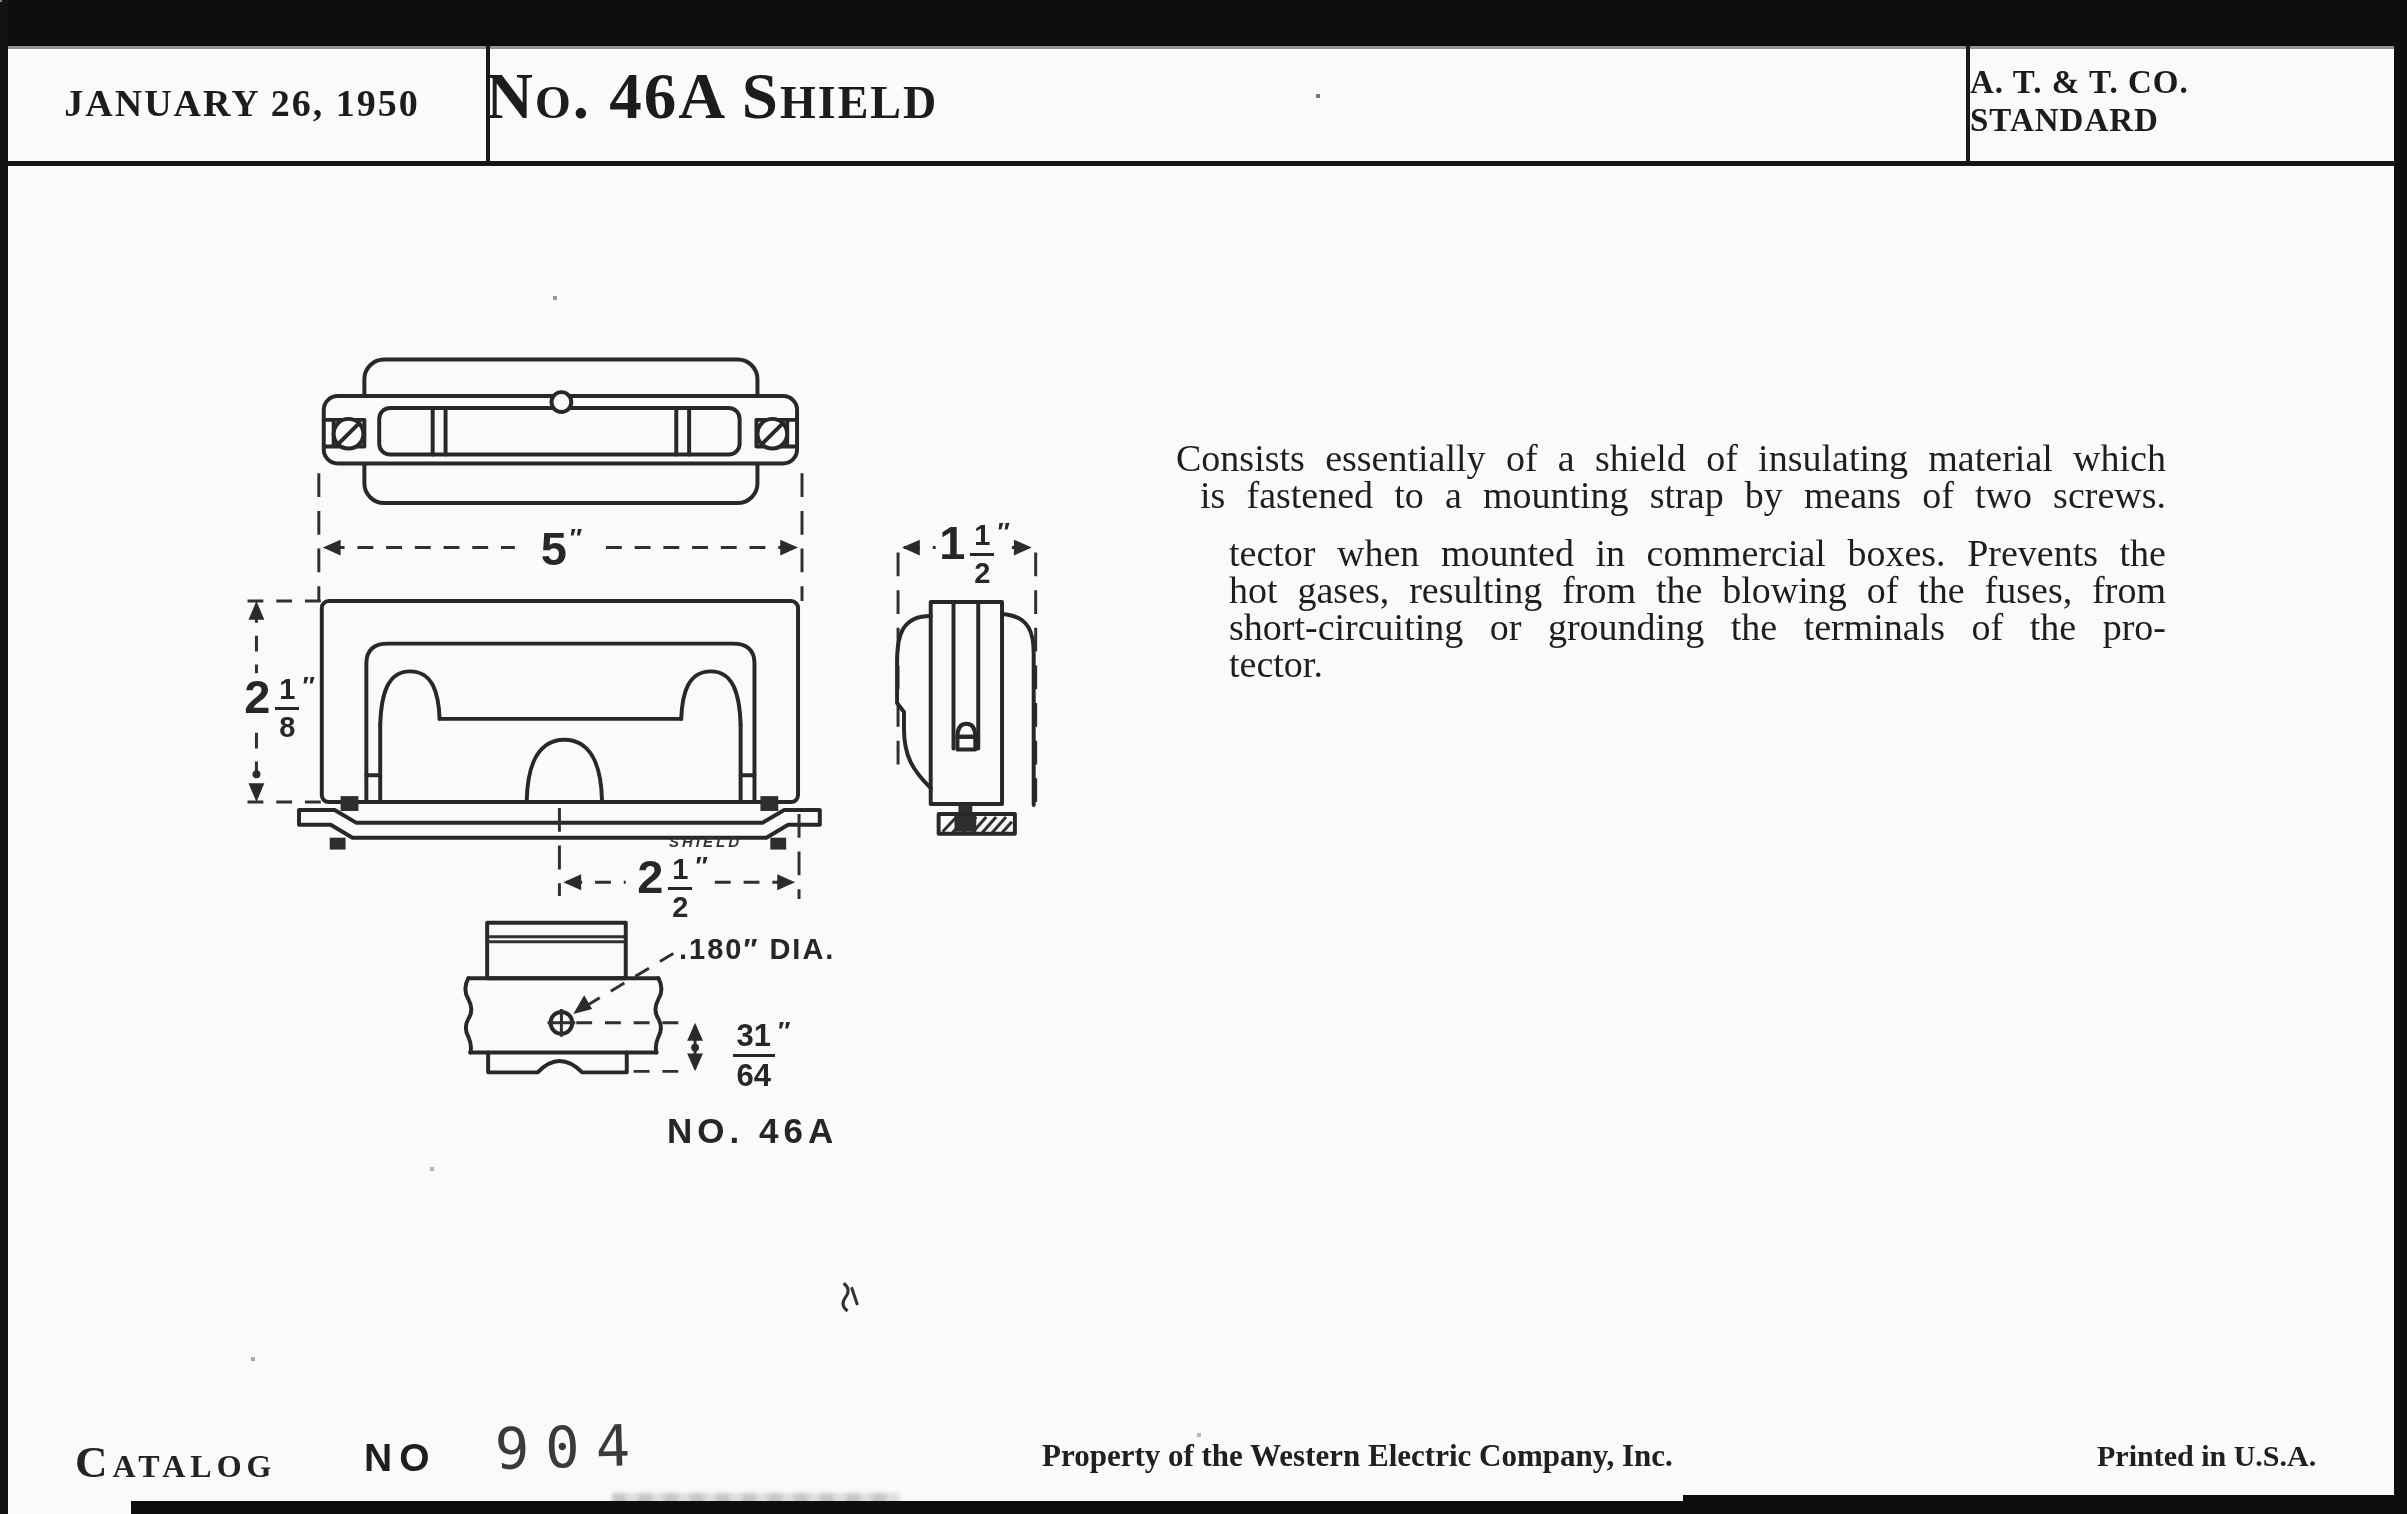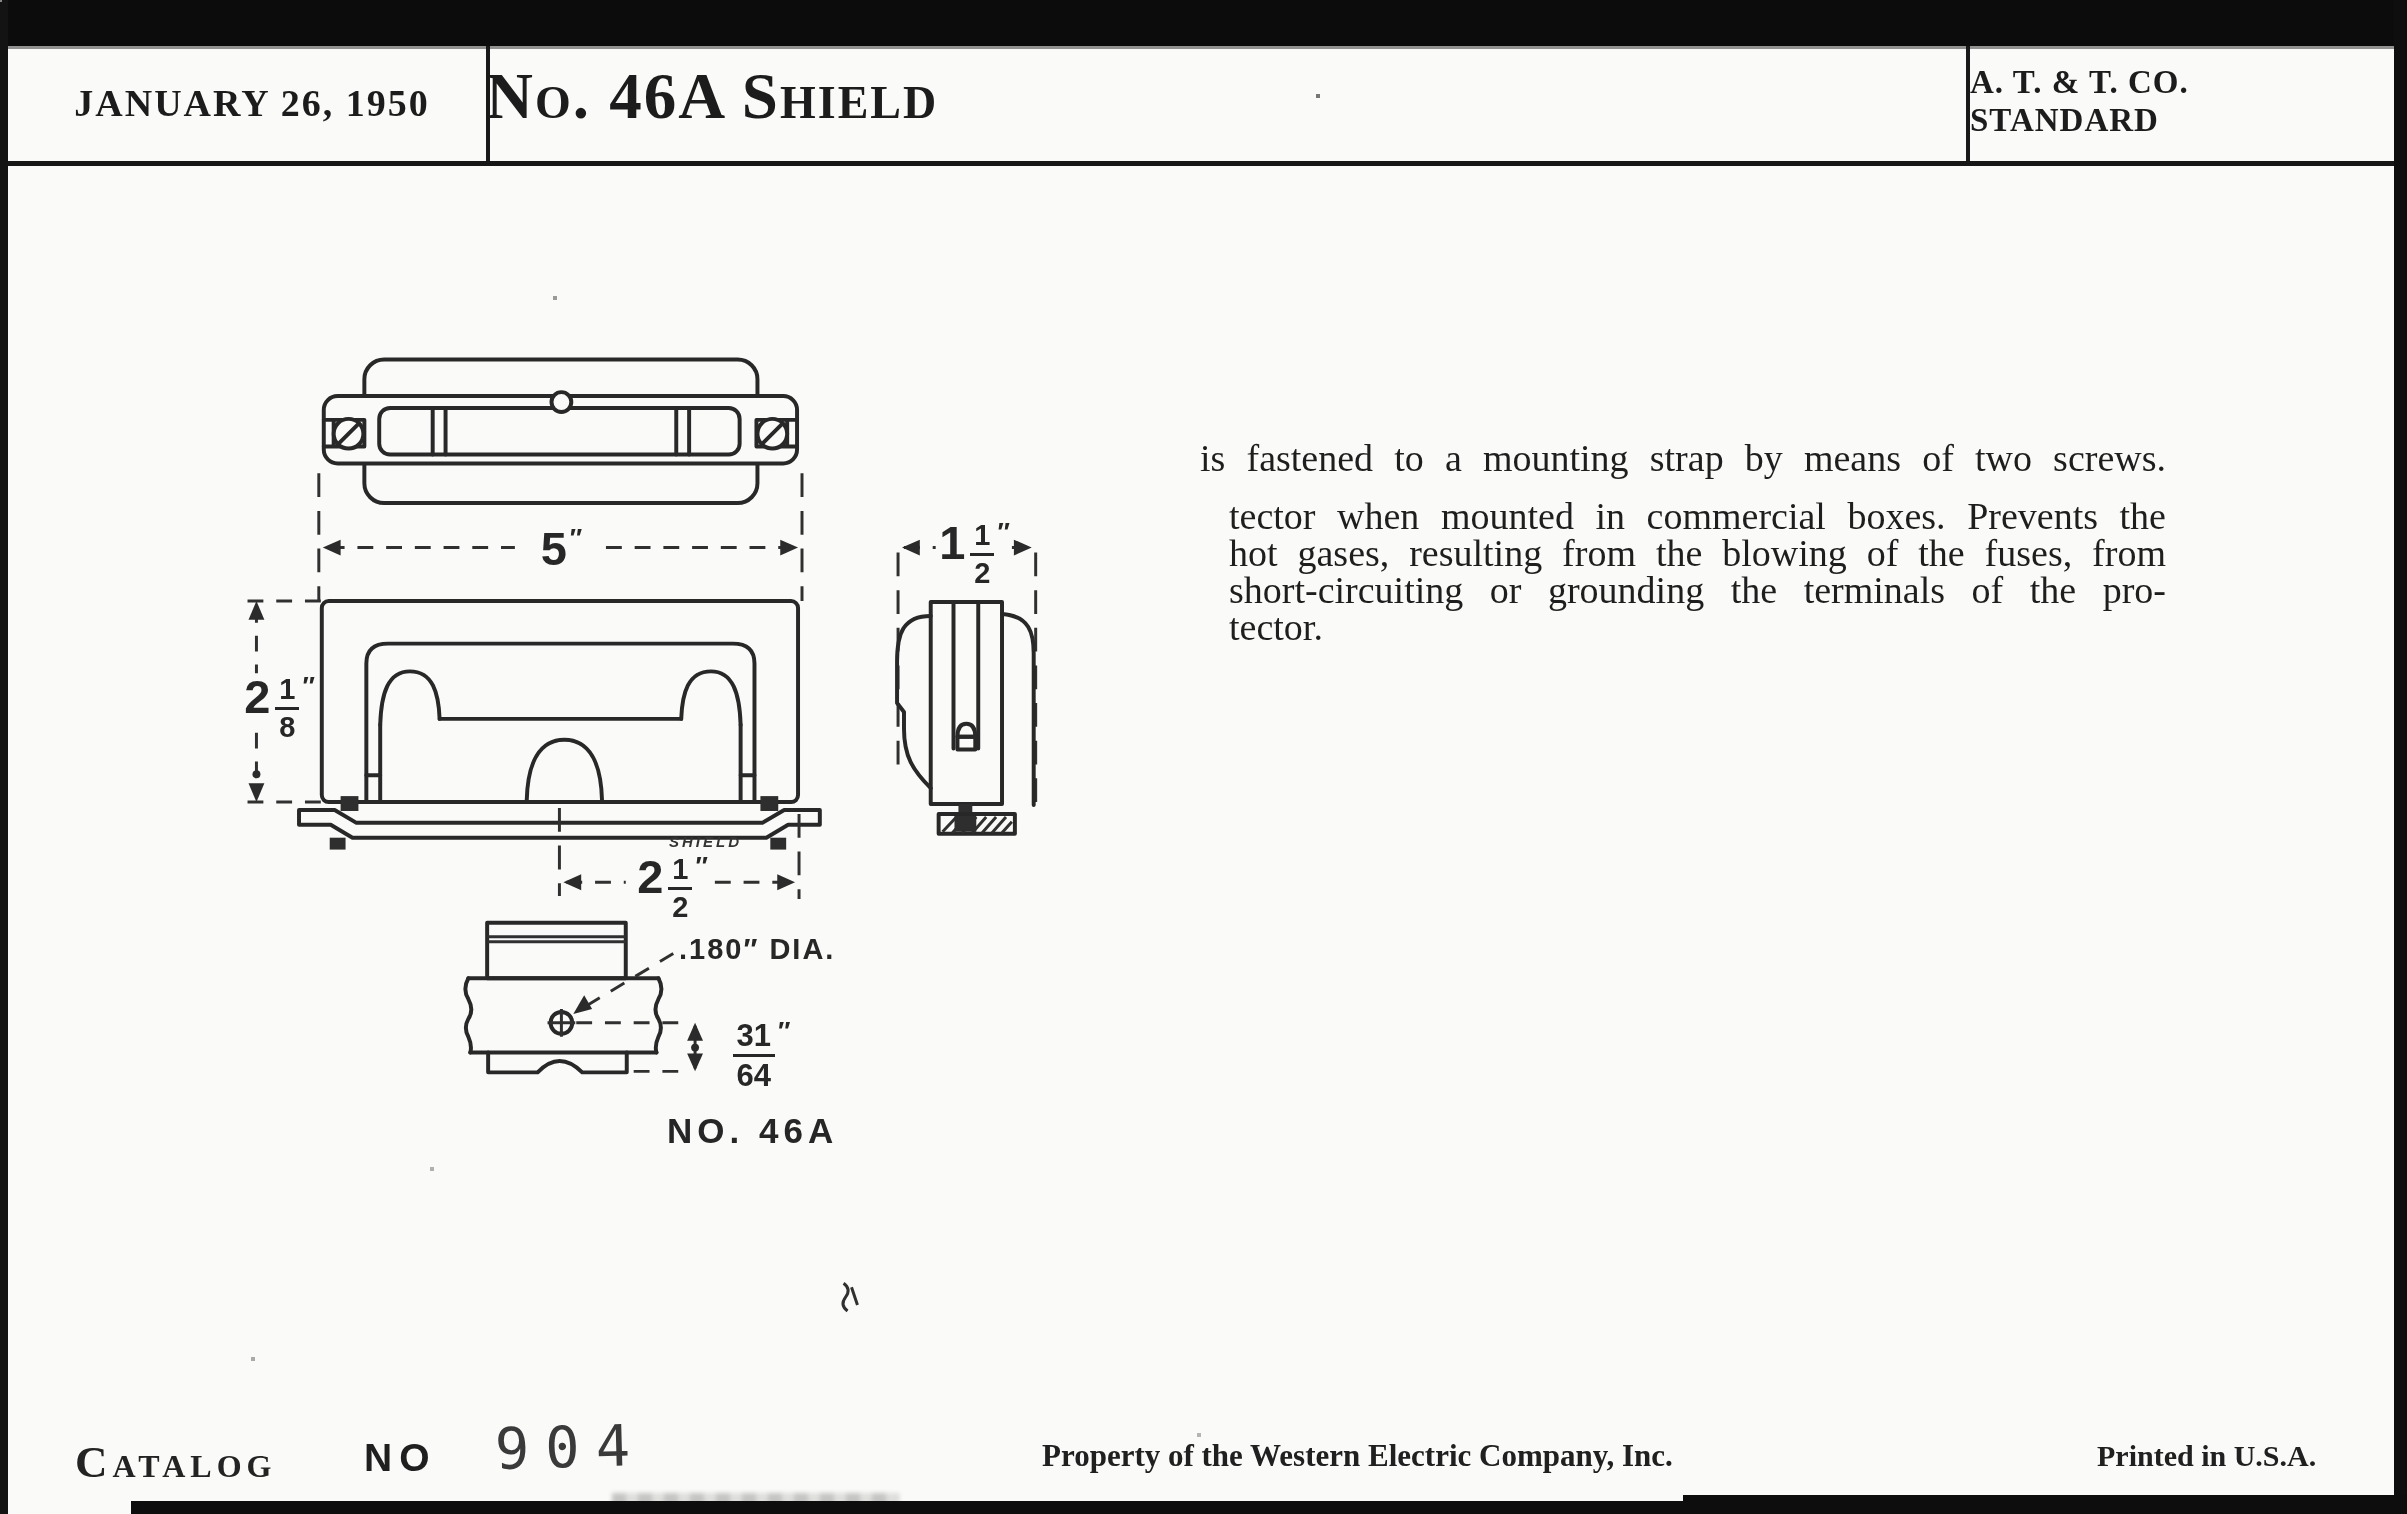--- a/index.html
+++ b/index.html
@@ -21,21 +21,21 @@
   .bar-bottom2{ position:absolute; left:1683px; top:1495px; width:725px; height:20px; background:#0d0d0d; }
   .smudge     { position:absolute; left:612px; top:1493px; width:287px; height:16px;
                 background:repeating-linear-gradient(90deg,#9a9a9a 0 14px,#c9c9c6 14px 26px);
                 opacity:.55; filter:blur(2px); }
   
   .header-rule { position:absolute; left:0; top:161px; width:2408px; height:5px; background:#161616; }
   .hdr-div { position:absolute; top:46px; width:4px; height:117px; background:#1a1a1a; }
   .hdr-div.left  { left:486px; }
   .hdr-div.right { left:1966px; }
   .date-label {
-    position:absolute; left:42px; top:81px; width:420px; text-align:center;
+    position:absolute; left:32px; top:81px; width:420px; text-align:center;
     font-size:38px; font-weight:700; letter-spacing:2px;
   }
   .page-title {
     position:absolute; left:486px; top:59px; width:1480px; text-align:left;
     font-size:65px; font-weight:700; font-variant:small-caps; letter-spacing:2px;
   }
   .org-block {
     position:absolute; left:1970px; top:63px; width:424px; text-align:left;
     font-size:33px; font-weight:700; line-height:38px; letter-spacing:1px;
   }
@@ -262,20 +262,21 @@
         <span class="num">31</span>
         <span class="den">64</span>
       </span>
     <span class="unit">″</span>
   </div>
 
   <div class="shield-caption">SHIELD</div>
   <div class="figure-caption">NO. 46A</div>
 
   <div class="description">
+    <div class="line">Consists essentially of a shield of insulating material which</div>
     <div class="line indent-sm">is fastened to a mounting strap by means of two screws.</div>
     <div class="pgap"></div>
     <div class="line indent">tector when mounted in commercial boxes.  Prevents the</div>
     <div class="line indent">hot gases, resulting from the blowing of the fuses, from</div>
     <div class="line indent">short-circuiting or grounding the terminals of the pro-</div>
     <div class="line indent last">tector.</div>
   </div>
 
   <div class="catalog-label">Catalog</div>
   <div class="no-label">NO</div>

